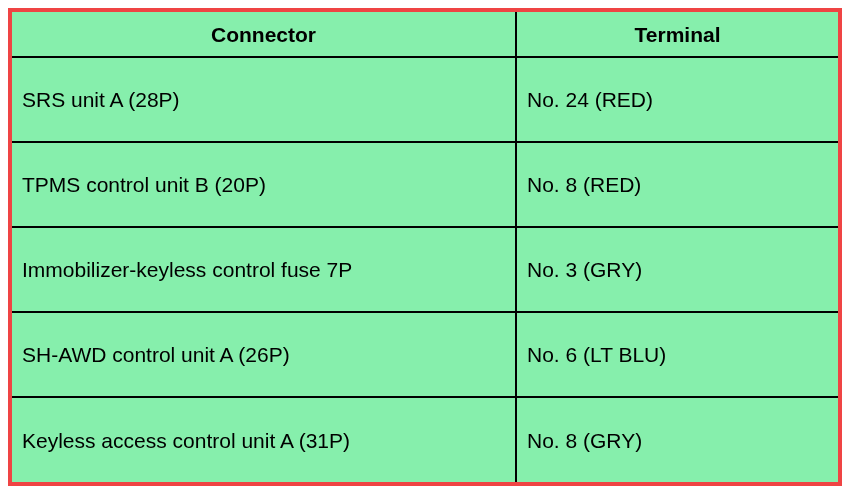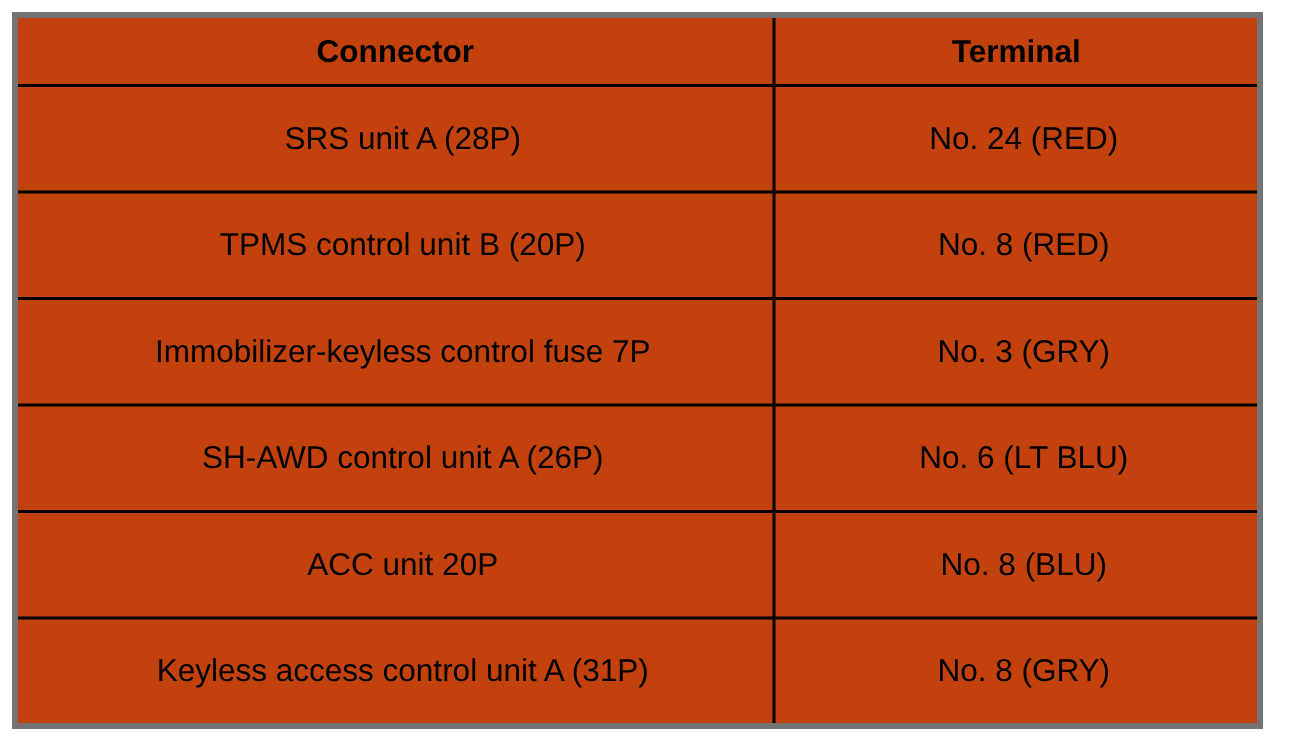--- a/index.html
+++ b/index.html
@@ -19,43 +19,43 @@
     overflow: hidden;
   }
   table.lookup {
     position: absolute;
     left: 8px;
     top: 8px;
     width: 752px;
     height: 478px;
     border-collapse: collapse;
     table-layout: fixed;
-    border: 4px solid #737373;
-    background: #c2410c;
+    border: 4px solid #ef4444;
+    background: #86efac;
   }
   table.lookup th,
   table.lookup td {
     border: 2px solid #000000;
     font-size: 21px;
     line-height: 1;
     padding: 0;
     overflow: hidden;
     white-space: nowrap;
   }
   table.lookup col.c-connector { width: 506px; }
   table.lookup col.c-terminal  { width: 324px; }
   table.lookup thead th {
     height: 44px;
     font-weight: bold;
     text-align: center;
     vertical-align: middle;
   }
   table.lookup tbody td {
     height: 51px;
-    text-align: center;
+    text-align: left;
     vertical-align: middle;
     padding-left: 10px;
   }
 </style>
 </head>
 <body>
 
 <div class="page">
   <table class="lookup">
     <colgroup>
@@ -79,22 +79,18 @@
       </tr>
       <tr>
         <td>Immobilizer-keyless control fuse 7P</td>
         <td>No. 3 (GRY)</td>
       </tr>
       <tr>
         <td>SH-AWD control unit A (26P)</td>
         <td>No. 6 (LT BLU)</td>
       </tr>
       <tr>
-        <td>ACC unit 20P</td>
-        <td>No. 8 (BLU)</td>
-      </tr>
-      <tr>
         <td>Keyless access control unit A (31P)</td>
         <td>No. 8 (GRY)</td>
       </tr>
     </tbody>
   </table>
 </div>
 
 </body></html>

